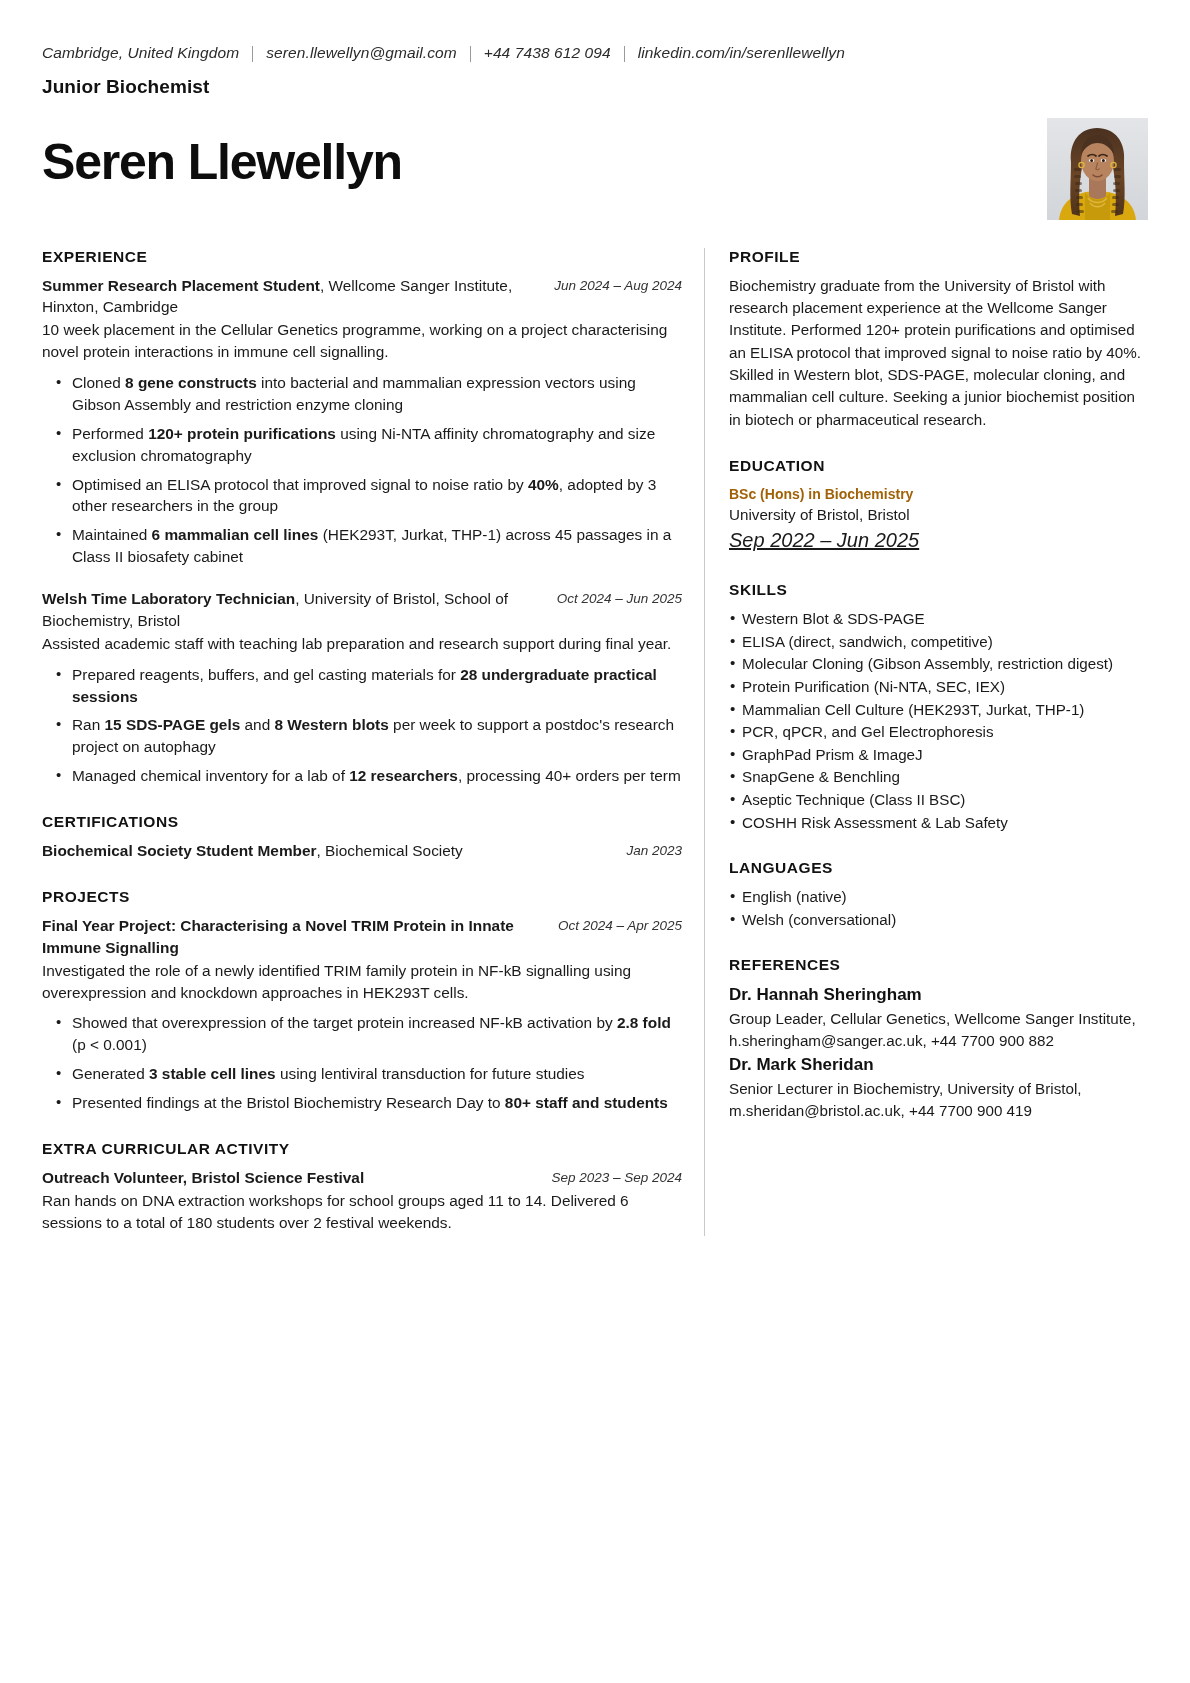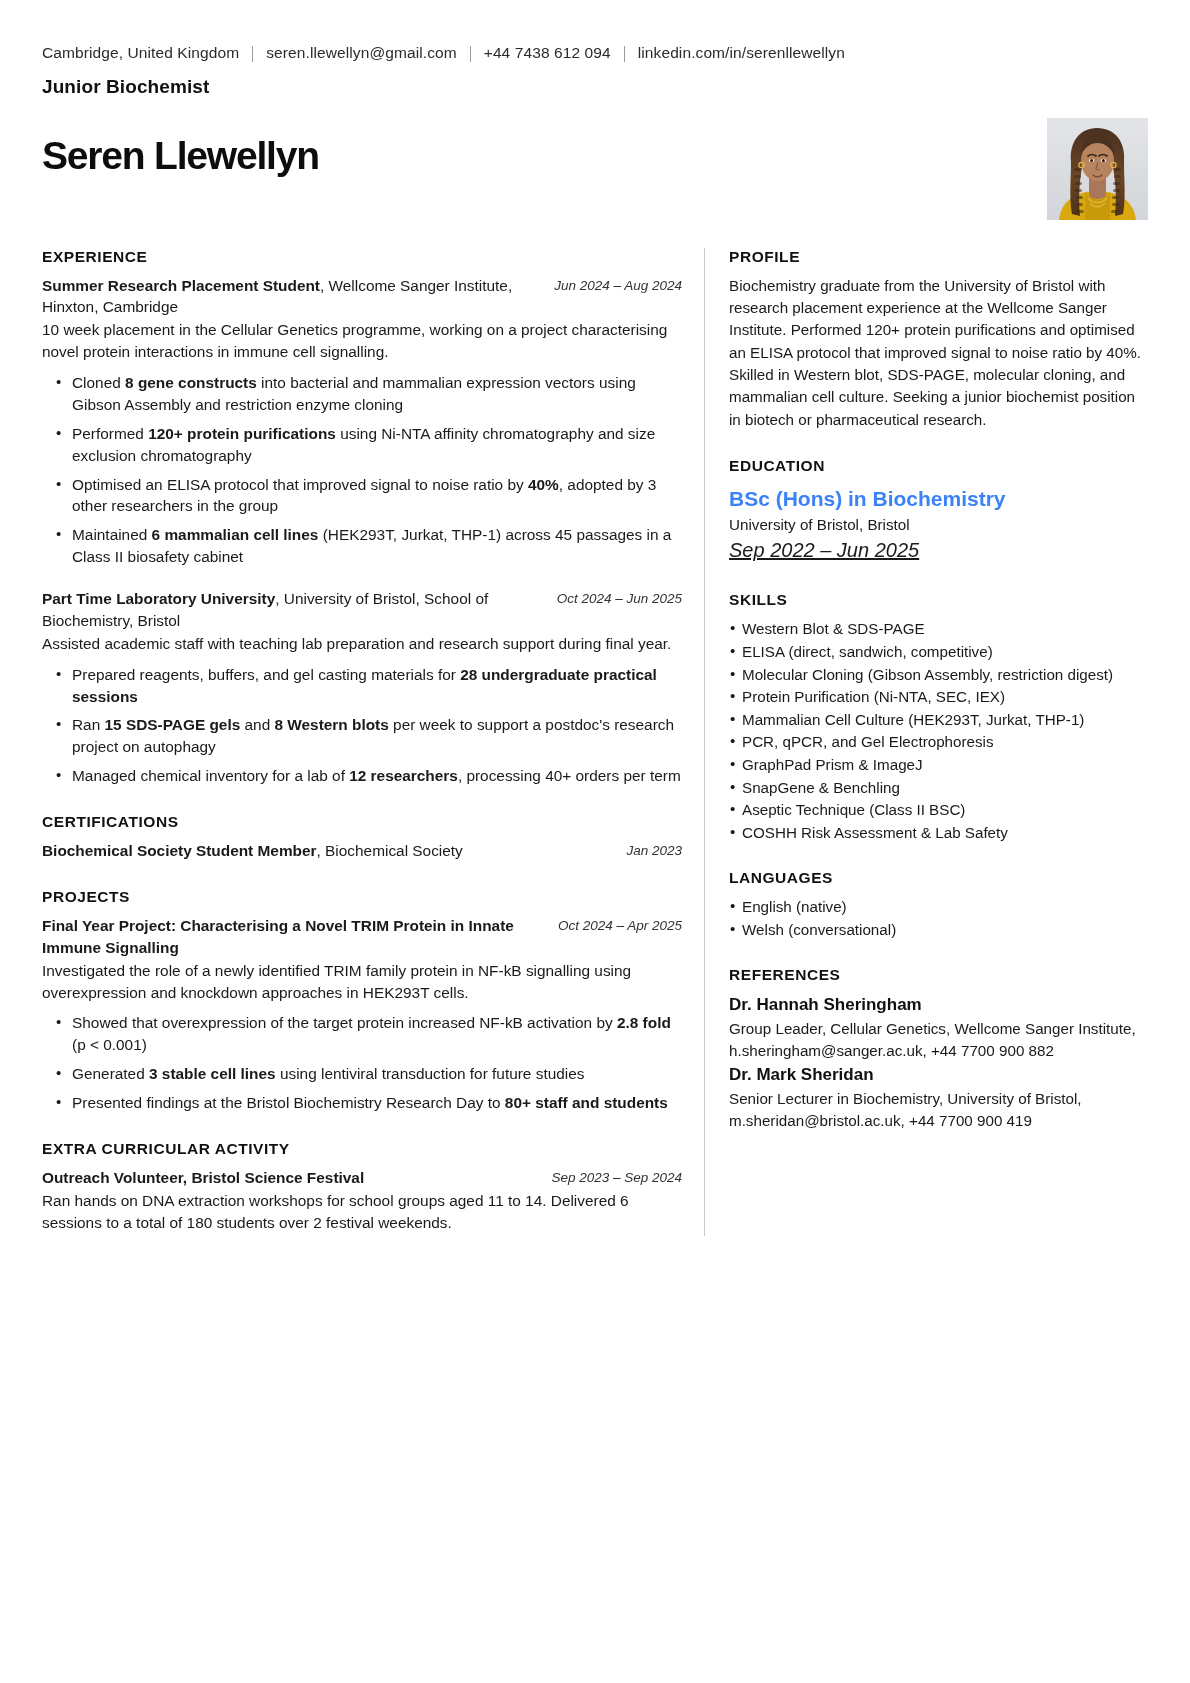--- a/index.html
+++ b/index.html
@@ -26,20 +26,21 @@
   .contact-line {
     font-size: 15.5px;
     color: #2b2b2b;
     letter-spacing: 0.1px;
     display: flex;
     align-items: center;
     flex-wrap: wrap;
     gap: 0;
     line-height: 1.2;
     padding-top: 4px;
+    font-style: italic;
   }
   .contact-item { white-space: nowrap; }
   .contact-sep {
     display: inline-block;
     width: 1px;
     height: 16px;
     background: #9a9a9a;
     margin: 0 13px;
     position: relative;
     top: 1px;
@@ -51,21 +52,21 @@
     letter-spacing: 0.1px;
     color: #111;
   }
   .name-row {
     display: flex;
     align-items: flex-start;
     justify-content: space-between;
     margin-top: 18px;
   }
   .full-name {
-    font-size: 39px;
+    font-size: 50px;
     font-weight: bold;
     letter-spacing: -1.2px;
     line-height: 1.05;
     color: #0d0d0d;
     margin-top: 20px;
   }
   .photo-wrap {
     width: 101px;
     height: 102px;
     flex: 0 0 auto;
@@ -165,23 +166,23 @@
   }
   ul.bullets li b { font-weight: bold; }
 
   
   .profile-text {
     font-size: 15.2px;
     line-height: 1.47;
     color: #1a1a1a;
   }
   .edu-degree {
-    font-size: 21px;
+    font-size: 14px;
     font-weight: bold;
-    color: #3b82f6;
+    color: #a16207;
     line-height: 1.45;
   }
   .edu-school {
     font-size: 15.2px;
     line-height: 1.45;
     color: #1a1a1a;
   }
   .edu-dates {
     font-size: 20px;
     font-style: italic;
@@ -338,21 +339,21 @@
           <ul class="bullets">
               <li>Cloned <b>8 gene constructs</b> into bacterial and mammalian expression vectors using Gibson Assembly and restriction enzyme cloning</li>
               <li>Performed <b>120+ protein purifications</b> using Ni-NTA affinity chromatography and size exclusion chromatography</li>
               <li>Optimised an ELISA protocol that improved signal to noise ratio by <b>40%</b>, adopted by 3 other researchers in the group</li>
               <li>Maintained <b>6 mammalian cell lines</b> (HEK293T, Jurkat, THP-1) across 45 passages in a Class II biosafety cabinet</li>
             </ul>
         </div>
 
         <div class="entry">
           <div class="entry-head">
-            <span class="entry-title-text"><b>Part Time Laboratory University</b>, University of Bristol, School of Biochemistry, Bristol</span>
+            <span class="entry-title-text"><b>Welsh Time Laboratory Technician</b>, University of Bristol, School of Biochemistry, Bristol</span>
             <span class="entry-date">Oct 2024 – Jun 2025</span>
           </div>
           <div class="entry-desc">Assisted academic staff with teaching lab preparation and research support during final year.</div>
           <ul class="bullets">
               <li>Prepared reagents, buffers, and gel casting materials for <b>28 undergraduate practical sessions</b></li>
               <li>Ran <b>15 SDS-PAGE gels</b> and <b>8 Western blots</b> per week to support a postdoc's research project on autophagy</li>
               <li>Managed chemical inventory for a lab of <b>12 researchers</b>, processing 40+ orders per term</li>
             </ul>
         </div>
 

